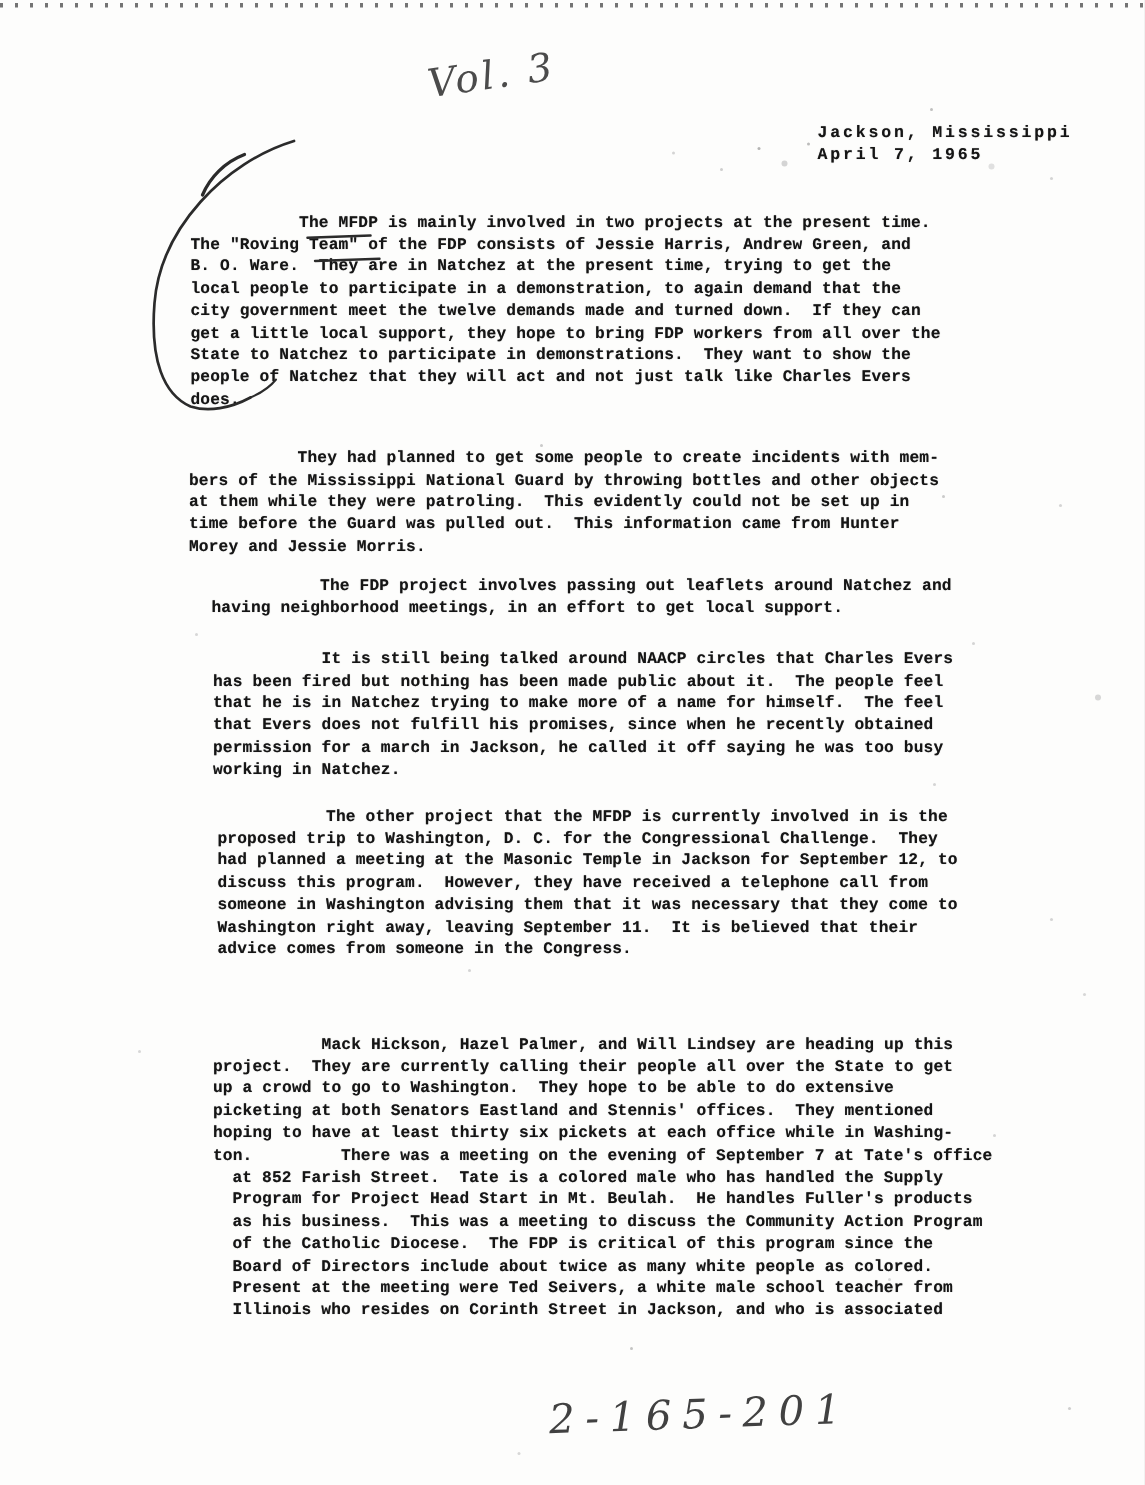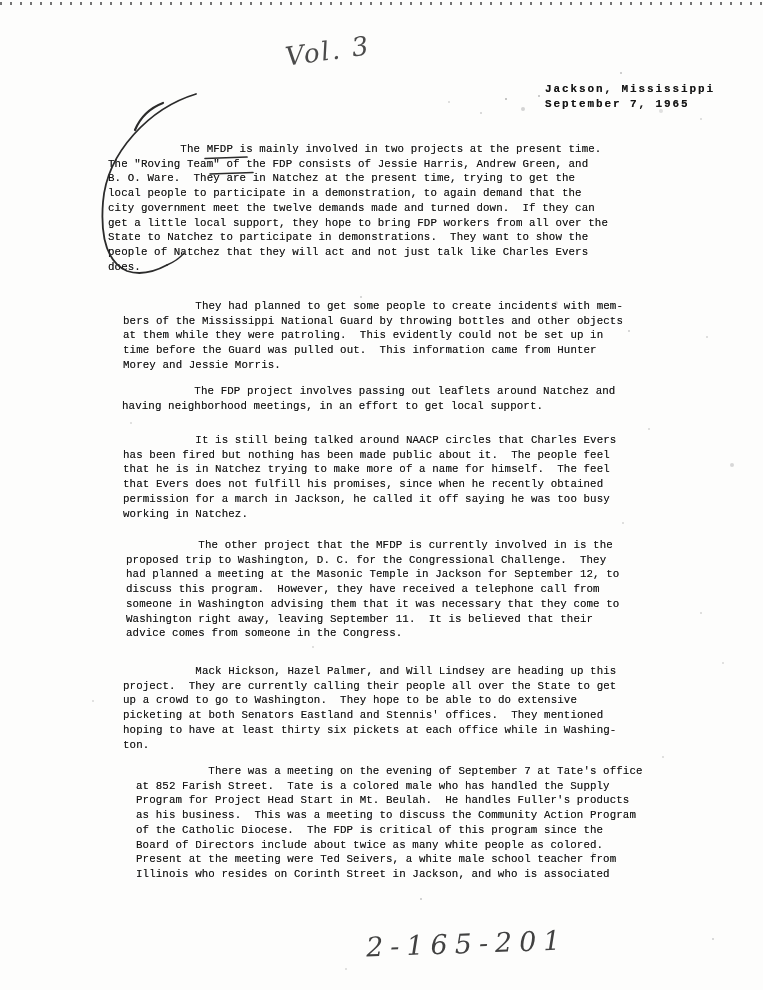--- a/index.html
+++ b/index.html
@@ -13,23 +13,24 @@
   }
   .scan-edge{
     position:absolute;top:2px;left:0;width:100%;height:3px;
     background:repeating-linear-gradient(90deg, rgba(70,70,70,.75) 0 2px, transparent 2px 10px);
   }
   .para{
     position:absolute;
     white-space:pre;
     font-size:10.8px;
     line-height:14.7px;
-    font-weight:400;
+    font-weight:700;
     letter-spacing:0.1px;
     text-shadow:0 0 .5px rgba(20,20,20,.55);
+    margin-left:19px;
   }
   .dateline{
     position:absolute;top:82px;left:545px;
     font-size:11px;line-height:15px;font-weight:700;
     letter-spacing:1.9px;white-space:pre;
     text-shadow:0 0 .5px rgba(20,20,20,.55);
   }
   .hand{
     position:absolute;
     font-family:"DejaVu Serif","Liberation Serif",serif;
@@ -87,52 +88,52 @@
 <body>
 
 <div class="sheet">
 
   <div class="scan-edge"></div>
 
   <div class="specks"></div>
 
   <div class="hand hand-vol">Vol. 3</div>
 
-  <div class="dateline"><span>Jackson, Mississippi</span><br><span>September 7, 1965</span></div>
+  <div class="dateline"><span>Jackson, Mississippi</span><br><span>April 7, 1965</span></div>
 
   <div class="para" style="top:142px;left:108px">           The MFDP is mainly involved in two projects at the present time.
 The "Roving Team" of the FDP consists of Jessie Harris, Andrew Green, and
 B. O. Ware.  They are in Natchez at the present time, trying to get the
 local people to participate in a demonstration, to again demand that the
 city government meet the twelve demands made and turned down.  If they can
 get a little local support, they hope to bring FDP workers from all over the
 State to Natchez to participate in demonstrations.  They want to show the
 people of Natchez that they will act and not just talk like Charles Evers
 does.</div>
-  <div class="para" style="top:299px;left:123px">           They had planned to get some people to create incidents with mem-
+  <div class="para" style="top:299px;left:107px">           They had planned to get some people to create incidents with mem-
 bers of the Mississippi National Guard by throwing bottles and other objects
 at them while they were patroling.  This evidently could not be set up in
 time before the Guard was pulled out.  This information came from Hunter
 Morey and Jessie Morris.</div>
   <div class="para" style="top:433px;left:123px">           It is still being talked around NAACP circles that Charles Evers
 has been fired but nothing has been made public about it.  The people feel
 that he is in Natchez trying to make more of a name for himself.  The feel
 that Evers does not fulfill his promises, since when he recently obtained
 permission for a march in Jackson, he called it off saying he was too busy
 working in Natchez.</div>
   <div class="para" style="top:384px;left:122px">           The FDP project involves passing out leaflets around Natchez and
 having neighborhood meetings, in an effort to get local support.</div>
   <div class="para" style="top:538px;left:126px">           The other project that the MFDP is currently involved in is the
 proposed trip to Washington, D. C. for the Congressional Challenge.  They
 had planned a meeting at the Masonic Temple in Jackson for September 12, to
 discuss this program.  However, they have received a telephone call from
 someone in Washington advising them that it was necessary that they come to
 Washington right away, leaving September 11.  It is believed that their
 advice comes from someone in the Congress.</div>
-  <div class="para" style="top:664px;left:123px">           Mack Hickson, Hazel Palmer, and Will Lindsey are heading up this
+  <div class="para" style="top:690px;left:123px">           Mack Hickson, Hazel Palmer, and Will Lindsey are heading up this
 project.  They are currently calling their people all over the State to get
 up a crowd to go to Washington.  They hope to be able to do extensive
 picketing at both Senators Eastland and Stennis' offices.  They mentioned
 hoping to have at least thirty six pickets at each office while in Washing-
 ton.</div>
   <div class="para" style="top:764px;left:136px">           There was a meeting on the evening of September 7 at Tate's office
 at 852 Farish Street.  Tate is a colored male who has handled the Supply
 Program for Project Head Start in Mt. Beulah.  He handles Fuller's products
 as his business.  This was a meeting to discuss the Community Action Program
 of the Catholic Diocese.  The FDP is critical of this program since the

